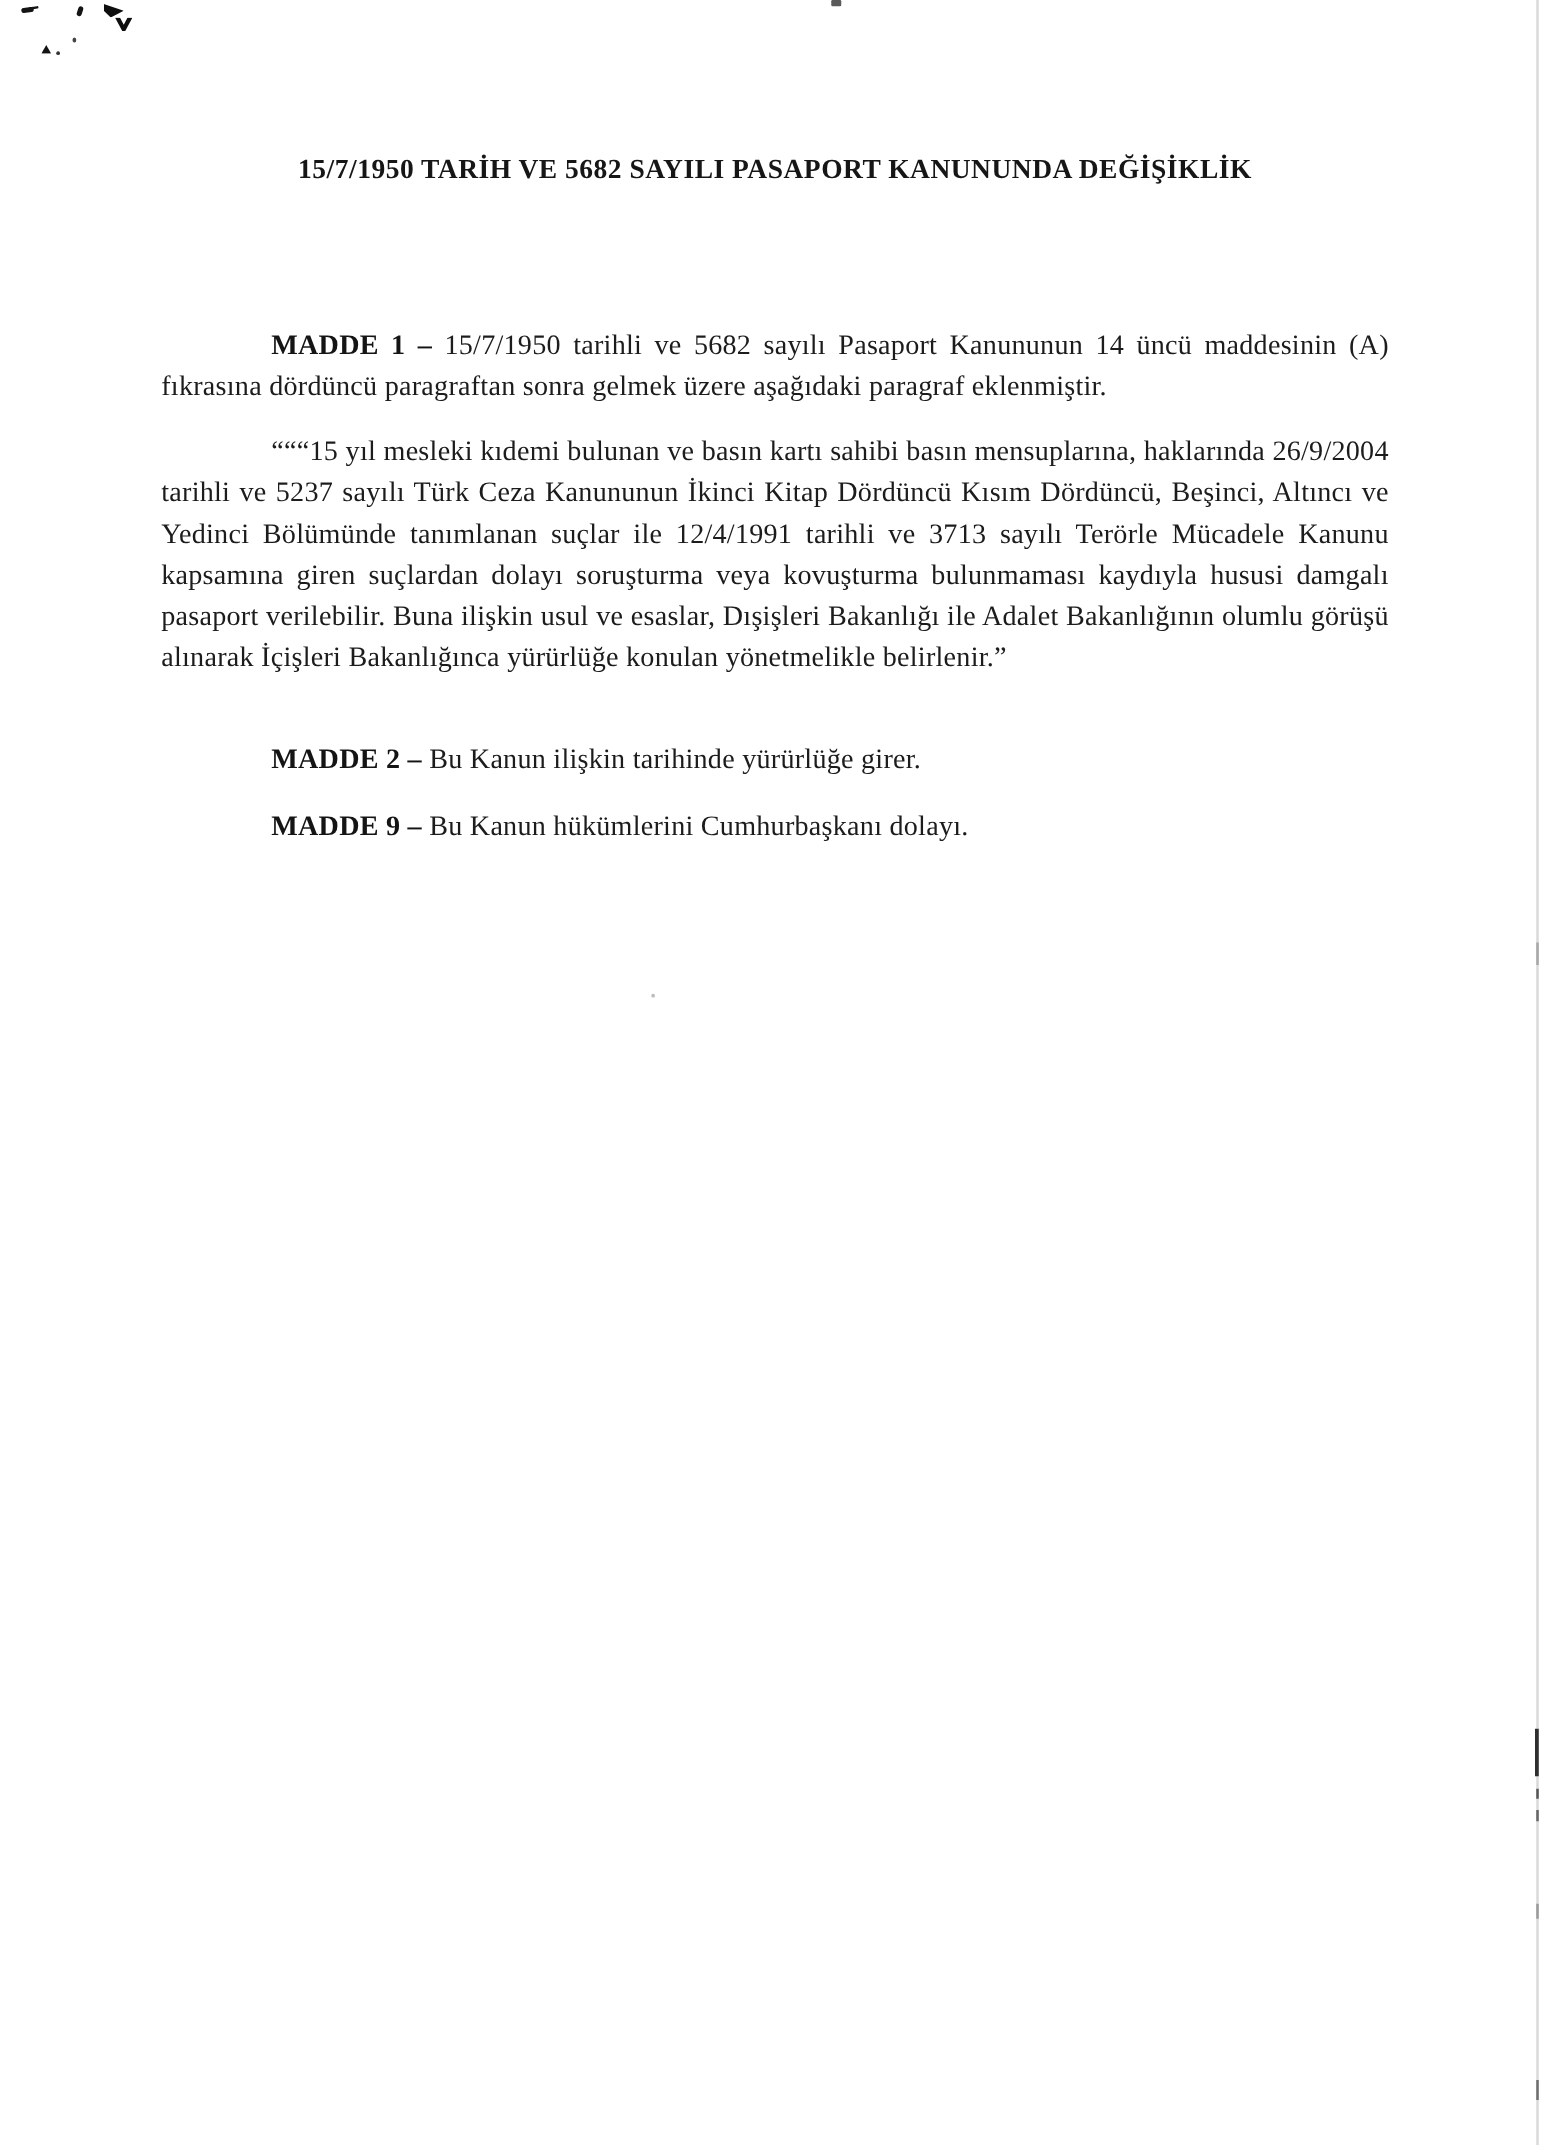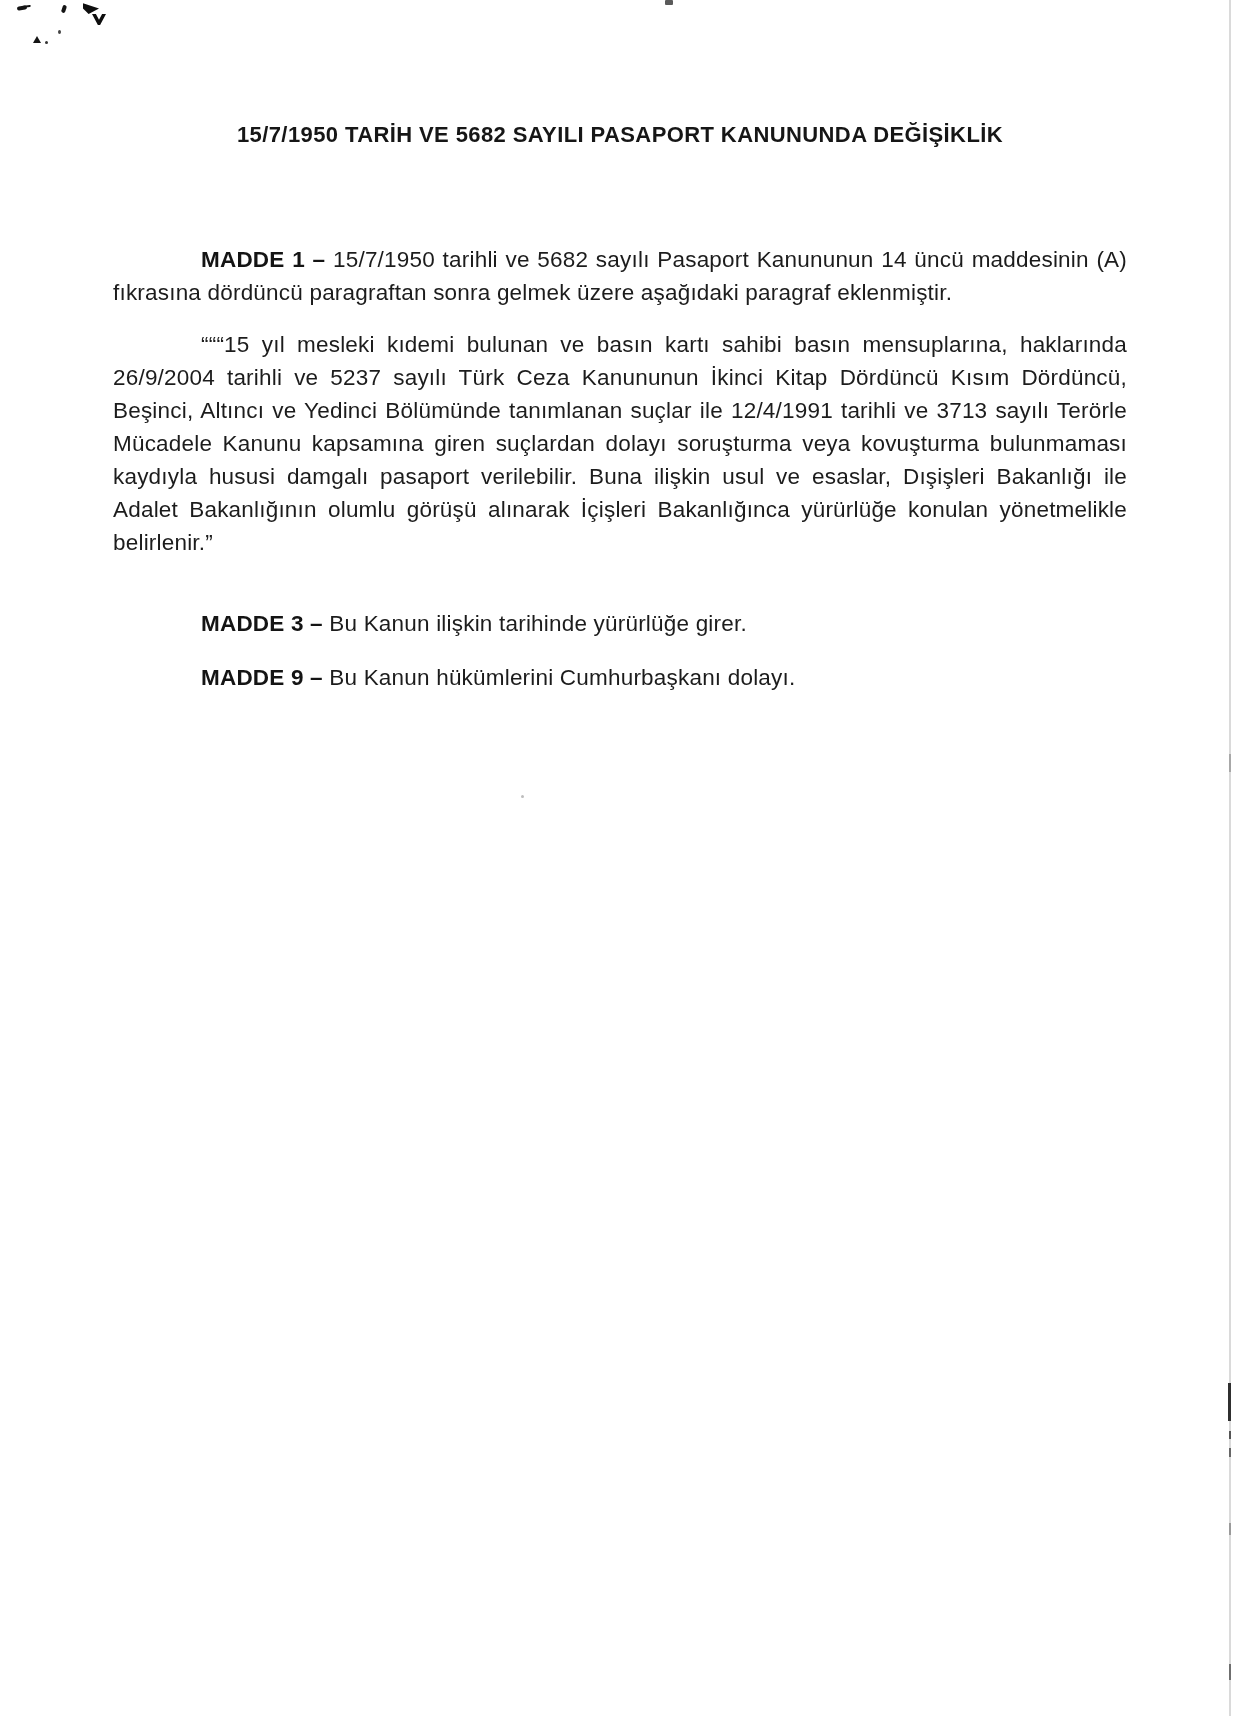--- a/index.html
+++ b/index.html
@@ -6,21 +6,21 @@
     margin: 0;
     padding: 0;
     background: #ffffff;
   }
   .page {
     position: relative;
     width: 1237px;
     height: 1716px;
     background: #ffffff;
     overflow: hidden;
-    font-family: Liberation Sans, sans-serif;
+    font-family: Liberation Serif, serif;
     color: #1c1c1c;
   }
 
   
   .doc-title {
     position: absolute;
     top: 116px;
     left: 113px;
     width: 1014px;
     margin: 0;
@@ -38,21 +38,21 @@
     position: absolute;
     top: 243px;
     left: 113px;
     width: 1014px;
     font-size: 22.5px;
     line-height: 33px;
     text-align: justify;
     letter-spacing: 0.2px;
   }
   .content p {
-    margin: 0;
+    margin: 16px;
     text-indent: 88px;
   }
   .content p.quote   { margin-top: 19px; }
   .content p.art-2   { margin-top: 48px; }
   .content p.art-3   { margin-top: 21px; }
   .content b { font-weight: bold; color: #141414; }
 
   
   .artifact { position: absolute; background: #141414; }
   .a-dash1   { left: 17px;  top: 6px;  width: 10px; height: 4px;  border-radius: 2px; transform: rotate(-8deg);
@@ -105,19 +105,19 @@
   <h1 class="doc-title">
     <span class="tline">15/7/1950 TARİH VE 5682 SAYILI PASAPORT KANUNUNDA DEĞİŞİKLİK</span>
   </h1>
 
   <div class="content">
 
     <p class="art-1"><b>MADDE 1 –</b> <span>15/7/1950 tarihli ve 5682 sayılı Pasaport Kanununun 14 üncü maddesinin (A) fıkrasına dördüncü paragraftan sonra gelmek üzere aşağıdaki paragraf eklenmiştir.</span></p>
 
     <p class="quote"><span>“““15 yıl mesleki kıdemi bulunan ve basın kartı sahibi basın mensuplarına, haklarında 26/9/2004 tarihli ve 5237 sayılı Türk Ceza Kanununun İkinci Kitap Dördüncü Kısım Dördüncü, Beşinci, Altıncı ve Yedinci Bölümünde tanımlanan suçlar ile 12/4/1991 tarihli ve 3713 sayılı Terörle Mücadele Kanunu kapsamına giren suçlardan dolayı soruşturma veya kovuşturma bulunmaması kaydıyla hususi damgalı pasaport verilebilir. Buna ilişkin usul ve esaslar, Dışişleri Bakanlığı ile Adalet Bakanlığının olumlu görüşü alınarak İçişleri Bakanlığınca yürürlüğe konulan yönetmelikle belirlenir.”</span></p>
 
-    <p class="art-2"><b>MADDE 3 –</b> <span>Bu Kanun ilişkin tarihinde yürürlüğe girer.</span></p>
+    <p class="art-2"><b>MADDE 2 –</b> <span>Bu Kanun ilişkin tarihinde yürürlüğe girer.</span></p>
 
     <p class="art-3"><b>MADDE 9 –</b> <span>Bu Kanun hükümlerini Cumhurbaşkanı dolayı.</span></p>
 
   </div>
 
 </div>
 
 </body></html>

